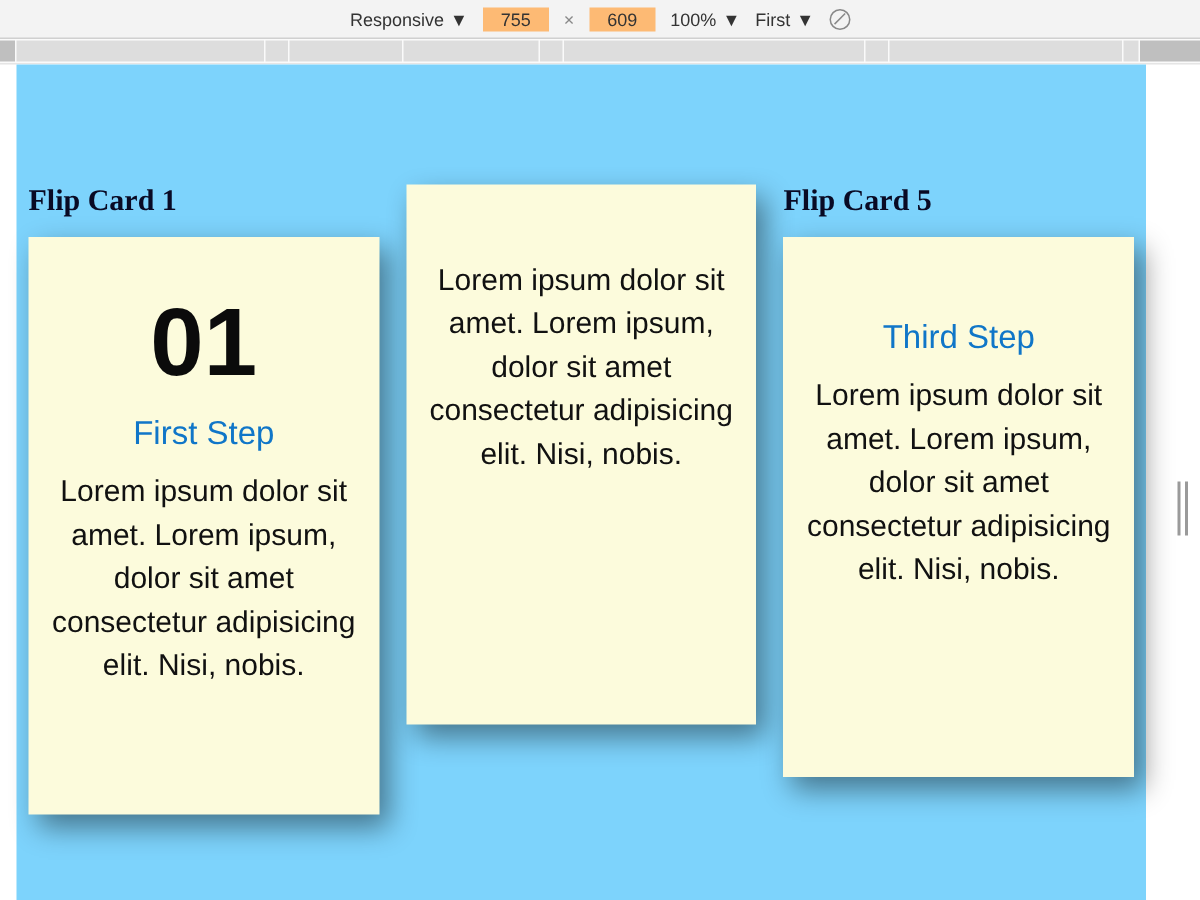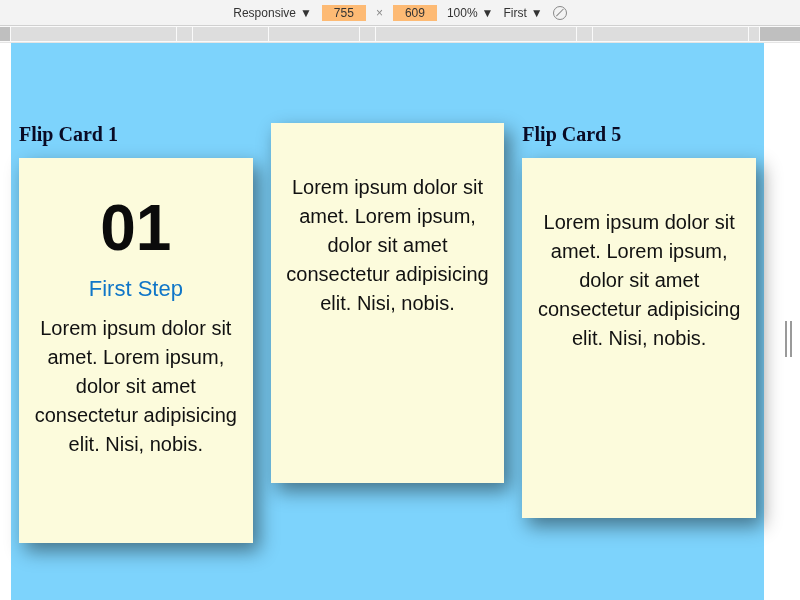--- a/index.html
+++ b/index.html
@@ -201,20 +201,21 @@
 
       <div class="card-col">
         <div class="card">
           <div class="body">Lorem ipsum dolor sit amet. Lorem ipsum, dolor sit amet consectetur adipisicing elit. Nisi, nobis.</div>
         </div>
       </div>
 
       <div class="card-col">
         <div class="card-heading">Flip Card 5</div>
         <div class="card">
+          <div class="subtitle">Third Step</div>
           <div class="body">Lorem ipsum dolor sit amet. Lorem ipsum, dolor sit amet consectetur adipisicing elit. Nisi, nobis.</div>
         </div>
       </div>
 
     </div>
   </div>
 </div>
 
 <div class="scroll-indicator">
   <span></span>

